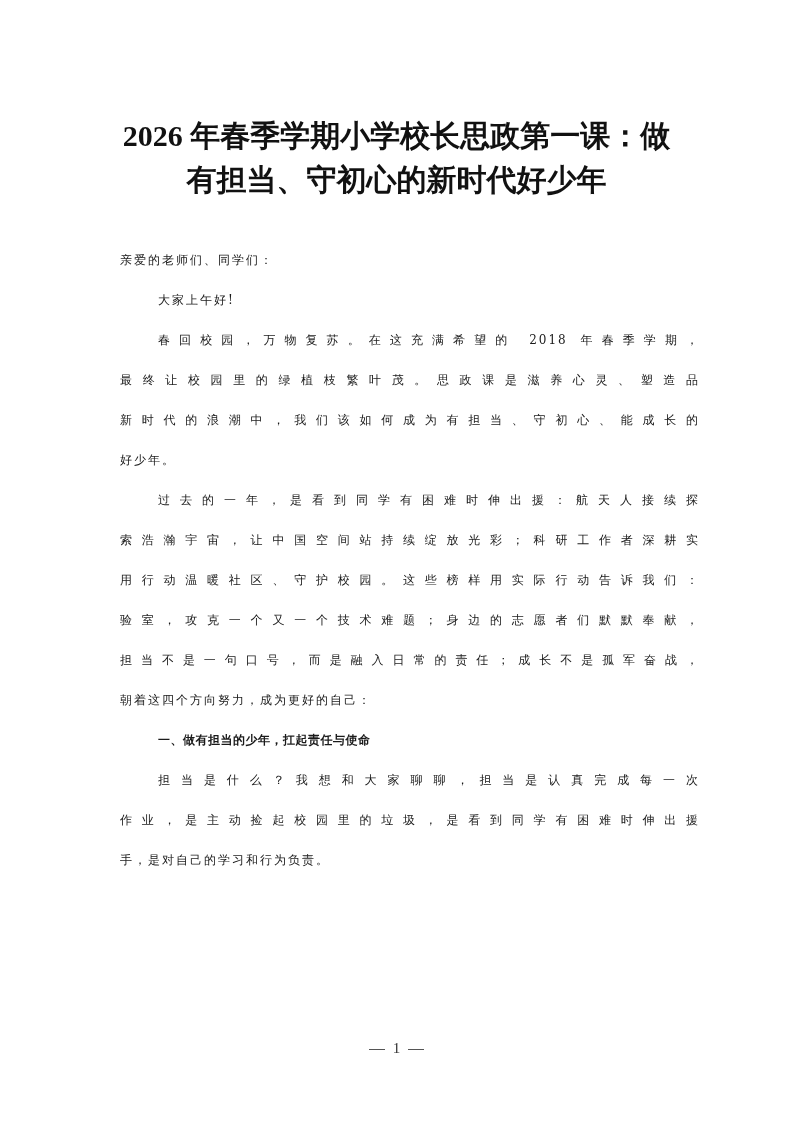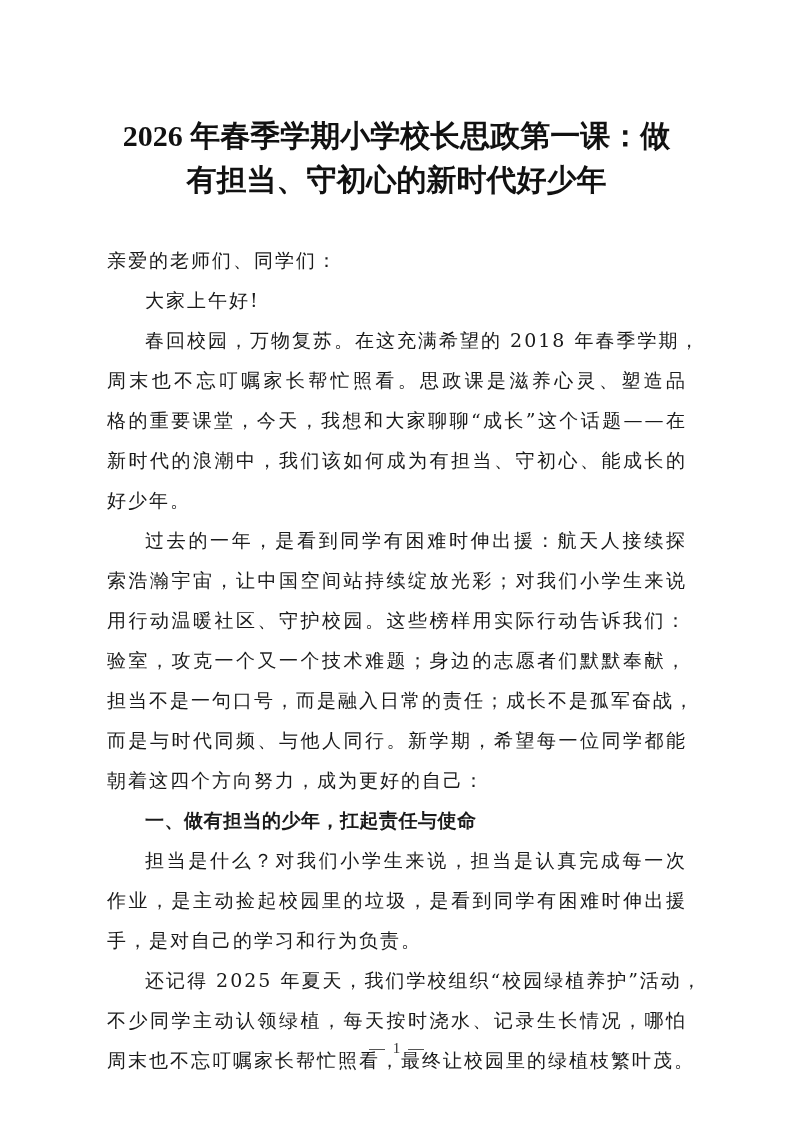--- a/index.html
+++ b/index.html
@@ -34,24 +34,24 @@
       line-height: 44px;
       color: #111111;
       letter-spacing: 0px;
     }
     .title-line {
       display: block;
       white-space: nowrap;
     }
     .body {
       position: absolute;
-      left: 107px;
+      left: 120px;
       width: 580px;
       top: 240px;
-      font-size: 19px;
+      font-size: 12px;
       line-height: 40px;
     }
     .line {
       display: block;
       height: 40px;
       white-space: nowrap;
       text-align: justify;
       text-align-last: justify;
       letter-spacing: 2px;
     }
@@ -98,48 +98,41 @@
     <span class="title-line">2026 年春季学期小学校长思政第一课：做</span>
     <span class="title-line">有担当、守初心的新时代好少年</span>
   </div>
 
   <div class="body">
     <span class="line last">亲爱的老师们、同学们：</span>
     <span class="line last indent">大家上午好!</span>
 
     <div>
       <span class="line indent">春回校园，万物复苏。在这充满希望的 2018 年春季学期，</span>
-      <span class="line">周末也不忘叮嘱家长帮忙照看。思政课是滋养心灵、塑造品</span>
-      <span class="line">格的重要课堂，今天，我想和大家聊聊“成长”这个话题——在</span>
+      <span class="line">最终让校园里的绿植枝繁叶茂。思政课是滋养心灵、塑造品</span>
       <span class="line">新时代的浪潮中，我们该如何成为有担当、守初心、能成长的</span>
       <span class="line last">好少年。</span>
     </div>
 
     <div>
       <span class="line indent">过去的一年，是看到同学有困难时伸出援：航天人接续探</span>
-      <span class="line">索浩瀚宇宙，让中国空间站持续绽放光彩；对我们小学生来说</span>
+      <span class="line">索浩瀚宇宙，让中国空间站持续绽放光彩；科研工作者深耕实</span>
       <span class="line">用行动温暖社区、守护校园。这些榜样用实际行动告诉我们：</span>
       <span class="line">验室，攻克一个又一个技术难题；身边的志愿者们默默奉献，</span>
       <span class="line">担当不是一句口号，而是融入日常的责任；成长不是孤军奋战，</span>
-      <span class="line">而是与时代同频、与他人同行。新学期，希望每一位同学都能</span>
       <span class="line last">朝着这四个方向努力，成为更好的自己：</span>
     </div>
 
     <span class="line heading indent">一、做有担当的少年，扛起责任与使命</span>
 
     <div>
-      <span class="line indent">担当是什么？对我们小学生来说，担当是认真完成每一次</span>
+      <span class="line indent">担当是什么？我想和大家聊聊，担当是认真完成每一次</span>
       <span class="line">作业，是主动捡起校园里的垃圾，是看到同学有困难时伸出援</span>
       <span class="line last">手，是对自己的学习和行为负责。</span>
     </div>
 
-    <div>
-      <span class="line indent">还记得 2025 年夏天，我们学校组织“校园绿植养护”活动，</span>
-      <span class="line">不少同学主动认领绿植，每天按时浇水、记录生长情况，哪怕</span>
-      <span class="line">周末也不忘叮嘱家长帮忙照看，最终让校园里的绿植枝繁叶茂。</span>
-    </div>
   </div>
 
   <div class="footer">
     <span class="dash"></span><span>1</span><span class="dash"></span>
   </div>
 
 </div>
 
 </body></html>

